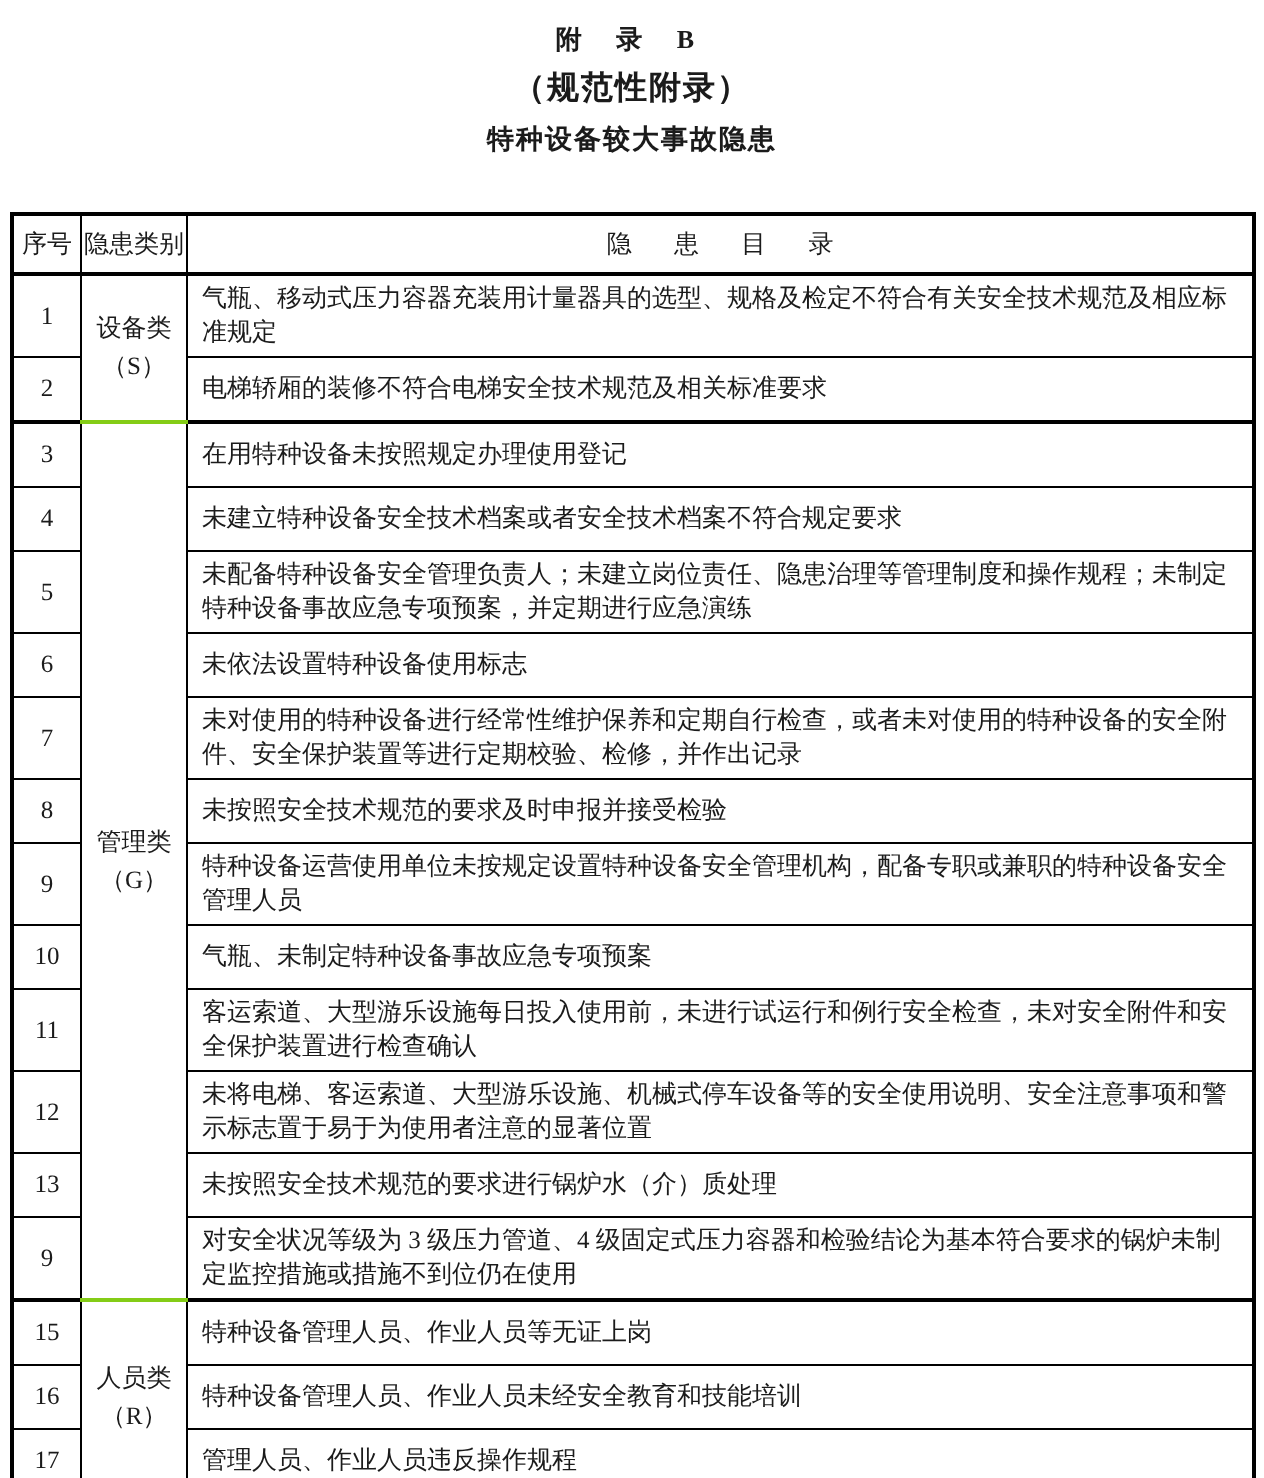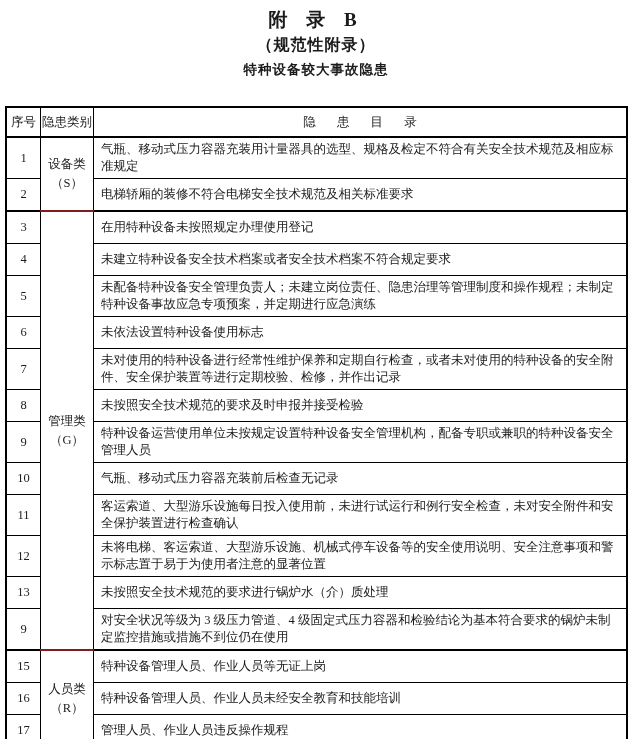--- a/index.html
+++ b/index.html
@@ -17,21 +17,21 @@
     width: 632px;
     height: 739px;
     overflow: hidden;
     background: #ffffff;
   }
   .title-block {
     text-align: center;
     padding-top: 7px;
   }
   .title-line1 {
-    font-size: 19px;
+    font-size: 13px;
     font-weight: bold;
     letter-spacing: 7px;
     line-height: 25px;
   }
   .title-line2 {
     font-size: 16px;
     font-weight: bold;
     letter-spacing: 1px;
     line-height: 25px;
   }
@@ -61,21 +61,21 @@
     text-align: center;
   }
   th.col-no, td.col-no { width: 33px; text-align: center; }
   th.col-cat, td.col-cat { width: 52px; text-align: center; }
   th.col-text { letter-spacing: 9px; text-indent: 9px; }
   tbody td { height: 25px; }
   td.col-no { padding: 0; }
   td.col-cat {
     padding: 0;
     line-height: 19px;
-    border-bottom: 2px solid #7f1d1d;
+    border-bottom: 2px solid #84cc16;
   }
   td.col-text {
     padding: 3px 7px;
     line-height: 17px;
     text-align: left;
     text-justify: inter-ideograph;
     margin-left: 20px;
   }
   tr.group-end td { border-bottom: 2px solid #000; }
 </style>
@@ -137,21 +137,21 @@
         <tr>
           <td class="col-no">8</td>
           <td class="col-text">未按照安全技术规范的要求及时申报并接受检验</td>
         </tr>
         <tr>
           <td class="col-no">9</td>
           <td class="col-text">特种设备运营使用单位未按规定设置特种设备安全管理机构，配备专职或兼职的特种设备安全管理人员</td>
         </tr>
         <tr>
           <td class="col-no">10</td>
-          <td class="col-text">气瓶、移动式压力容器充装前后检查无记录</td>
+          <td class="col-text">气瓶、未制定特种设备事故应急专项预案</td>
         </tr>
         <tr>
           <td class="col-no">11</td>
           <td class="col-text">客运索道、大型游乐设施每日投入使用前，未进行试运行和例行安全检查，未对安全附件和安全保护装置进行检查确认</td>
         </tr>
         <tr>
           <td class="col-no">12</td>
           <td class="col-text">未将电梯、客运索道、大型游乐设施、机械式停车设备等的安全使用说明、安全注意事项和警示标志置于易于为使用者注意的显著位置</td>
         </tr>
         <tr>

